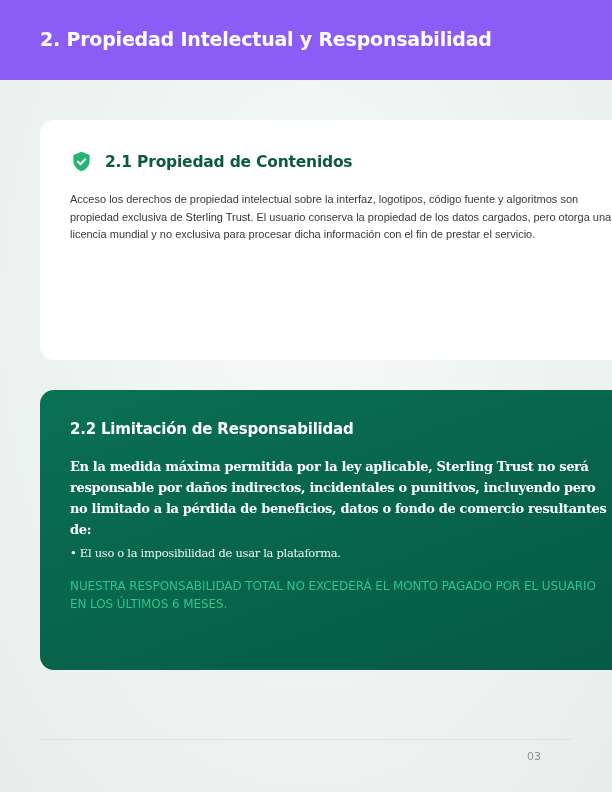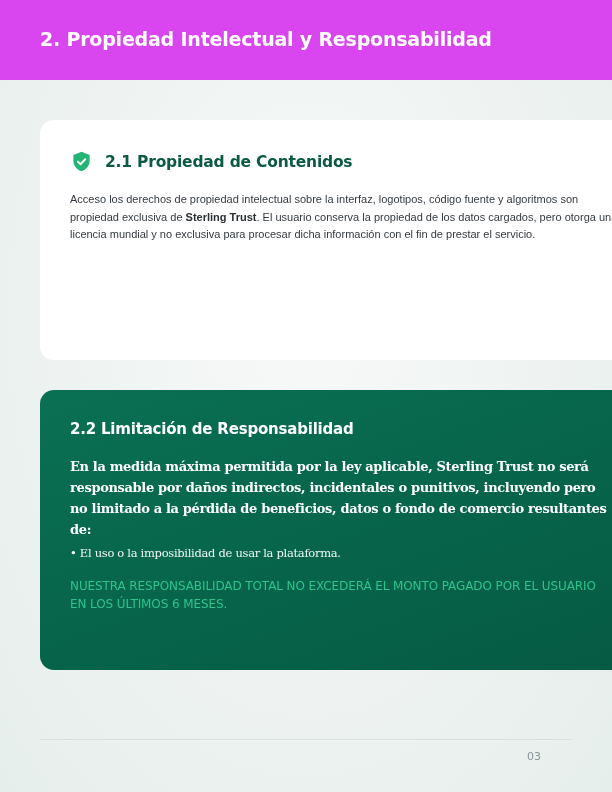--- a/index.html
+++ b/index.html
@@ -4,21 +4,21 @@
 <style>
   * { box-sizing: border-box; margin: 0; padding: 0; }
   html, body { width: 612px; height: 792px; overflow: hidden; }
   body {
     font-family: "Liberation Sans", sans-serif;
     background: radial-gradient(ellipse at 50% 40%, #f7f9f8 0%, #eef3f1 55%, #e6eeeb 100%);
     position: relative;
   }
   .header {
     position: absolute; left: 0; top: 0; width: 612px; height: 80px;
-    background: #d946ef;
+    background: #8b5cf6;
     display: flex; align-items: center;
     padding-left: 40px;
   }
   .header h1 {
     color: #ffffff;
     font-family: "DejaVu Sans", sans-serif;
     font-weight: bold;
     font-size: 19px;
     letter-spacing: -0.2px;
     margin-top: -3px;
@@ -41,21 +41,21 @@
     font-weight: bold;
     letter-spacing: -0.2px;
   }
   .card-white .body-text {
     margin-top: 18px;
     font-family: "Liberation Sans", sans-serif;
     font-size: 11px;
     line-height: 17.5px;
     color: #333a40;
   }
-  .card-white .body-text b { color: #2a2f33; font-weight: bold; }
+  .card-white .body-text b { color: #2a2f33; font-weight: normal; }
   .card-green {
     position: absolute; left: 40px; top: 390px; width: 605px; height: 280px;
     background: linear-gradient(160deg, #0a7054 0%, #07664c 45%, #065a44 100%);
     border-radius: 14px;
     padding: 28px 30px 0 30px;
     overflow: hidden;
   }
   .card-green h2 {
     font-family: "DejaVu Sans", sans-serif;
     color: #ffffff;

